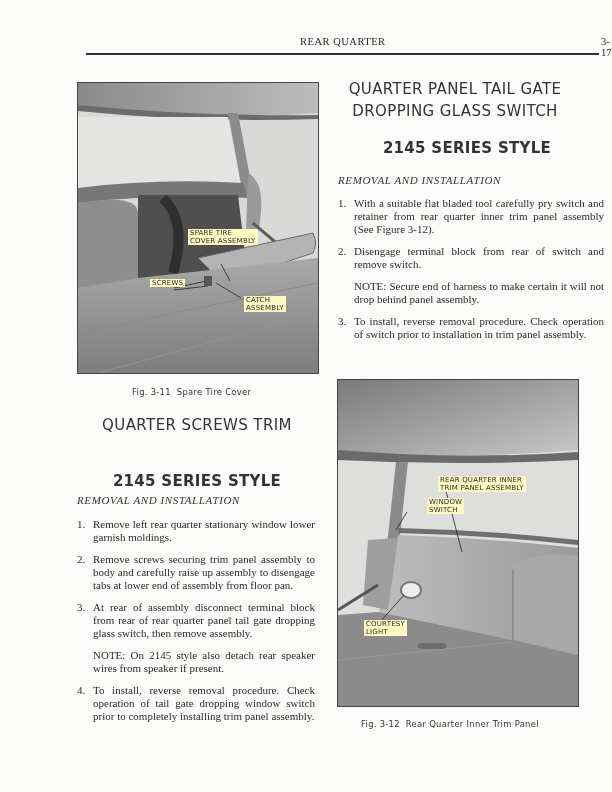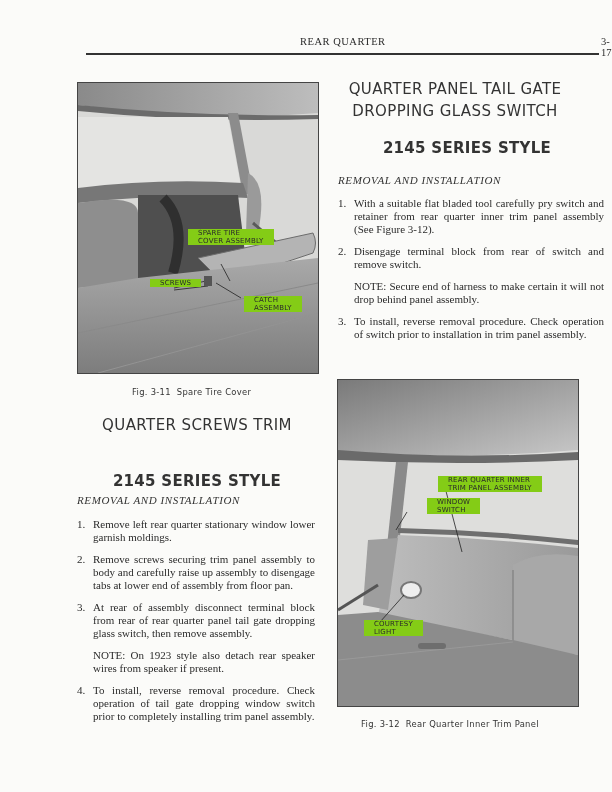--- a/index.html
+++ b/index.html
@@ -9,22 +9,22 @@
   }
   .abs { position: absolute; }
   .header-title { left: 300px; top: 36px; font-size: 10.5px; letter-spacing: 0.5px; font-family: "Liberation Serif", serif; }
   .header-page { left: 553px; top: 36px; font-size: 10.5px; font-family: "Liberation Serif", serif; margin-left: 48px; }
   .header-rule { left: 86px; top: 53px; width: 513px; height: 1.5px; background: #333; }
 
   .photo { border: 1px solid #444; overflow: hidden; }
   .photo svg { display: block; }
 
   .label {
-    position: absolute; background: #84cc16; color: #2a2a2a;
-    font-family: "DejaVu Sans", sans-serif; font-size: 7px; line-height: 8px; padding: 0 10px;
+    position: absolute; background: #fef9c3; color: #2a2a2a;
+    font-family: "DejaVu Sans", sans-serif; font-size: 7px; line-height: 8px; padding: 0 2px;
     text-transform: uppercase; letter-spacing: 0.2px; white-space: nowrap;
   }
 
   .caption { font-family: "DejaVu Sans", sans-serif; font-size: 8.4px; color: #333; letter-spacing: 0.3px; }
 
   .h1 { font-family: "DejaVu Sans", sans-serif; font-weight: normal; font-size: 15px; line-height: 22px;
         text-align: center; color: #333; letter-spacing: 0.4px; margin: 0; }
   .h2 { font-family: "DejaVu Sans", sans-serif; font-weight: bold; font-size: 15px; text-align: center; color: #333; letter-spacing: 0.3px; }
   .subhead { font-family: "Liberation Serif", serif; font-style: italic; font-size: 11px; letter-spacing: 0.6px; color: #333; }
 
@@ -100,21 +100,21 @@
     <span class="txt">Remove left rear quarter stationary window lower garnish moldings.</span>
   </div>
   <div class="step">
     <span class="num">2.</span>
     <span class="txt">Remove screws securing trim panel assembly to body and carefully raise up assembly to disengage tabs at lower end of assembly from floor pan.</span>
   </div>
   <div class="step">
     <span class="num">3.</span>
     <span class="txt">At rear of assembly disconnect terminal block from rear of rear quarter panel tail gate dropping glass switch, then remove assembly.</span>
   </div>
-  <div class="note">NOTE: On 1923 style also detach rear speaker wires from speaker if present.</div>
+  <div class="note">NOTE: On 2145 style also detach rear speaker wires from speaker if present.</div>
   <div class="step">
     <span class="num">4.</span>
     <span class="txt">To install, reverse removal procedure. Check operation of tail gate dropping window switch prior to completely installing trim panel assembly.</span>
   </div>
 </div>
 
 <div class="abs" style="left:324px; top:78px; width:262px;">
   <div class="h1">QUARTER PANEL TAIL GATE</div>
   <div class="h1">DROPPING GLASS SWITCH</div>
 </div>

